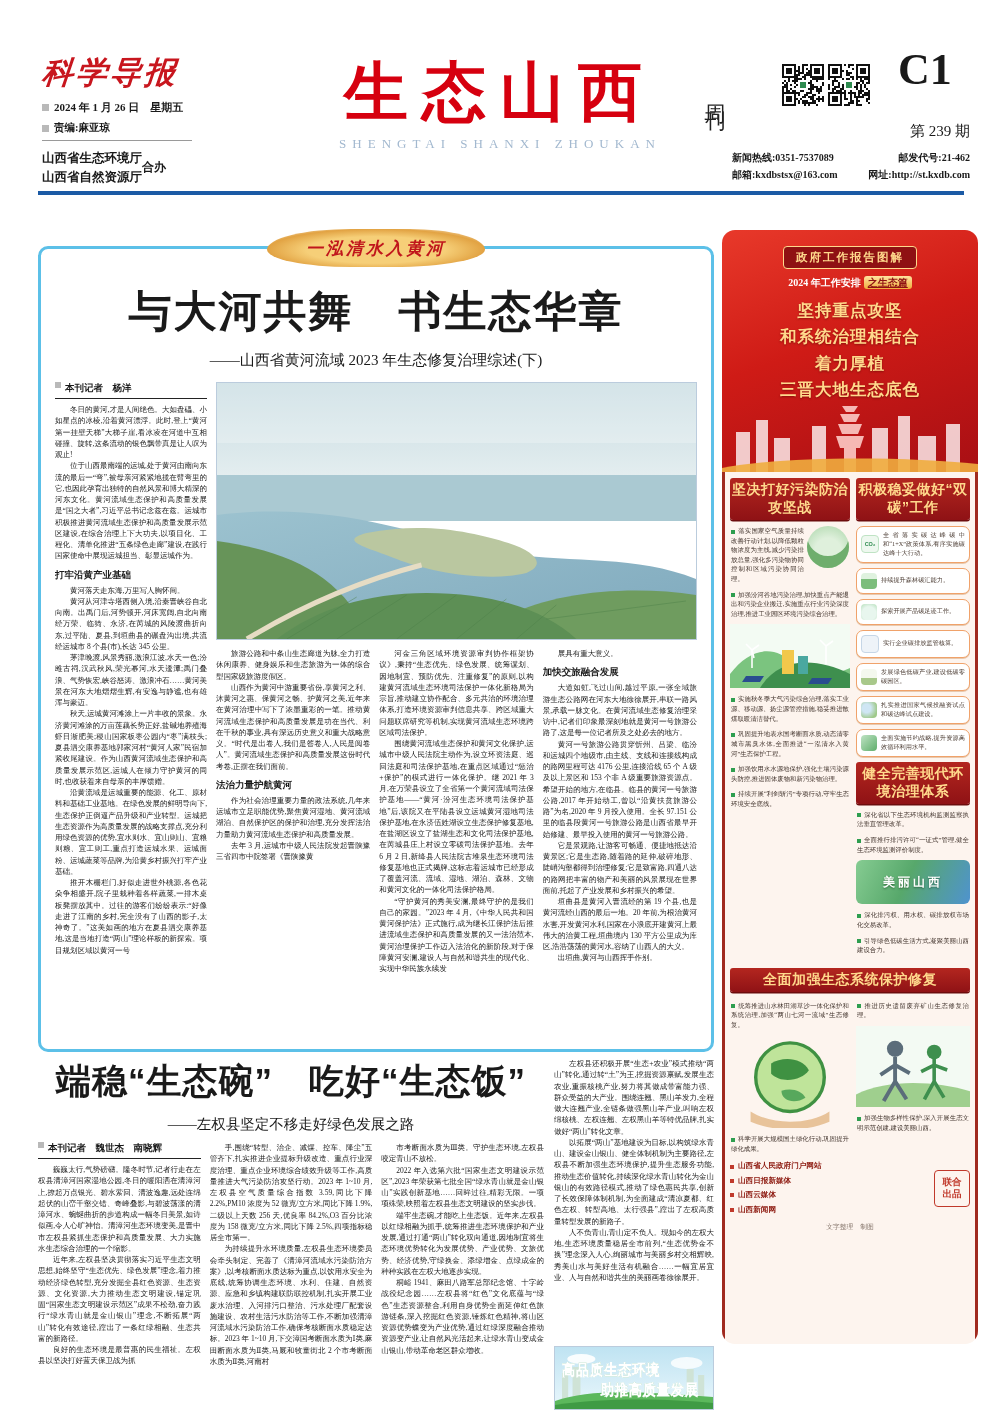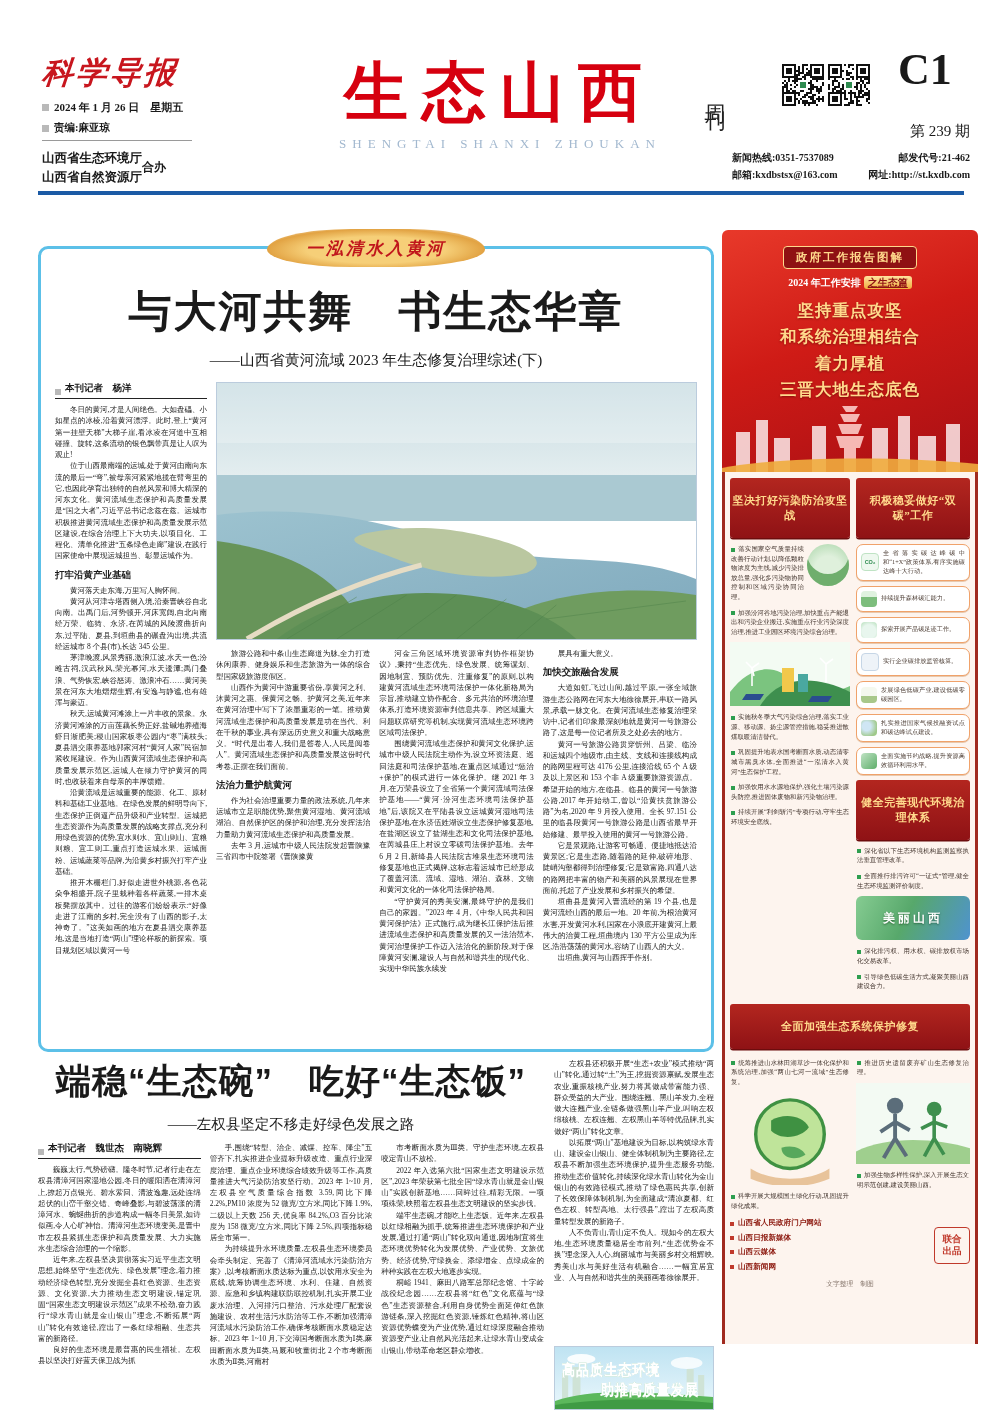--- a/index.html
+++ b/index.html
@@ -37,21 +37,21 @@
   .a1{position:absolute;left:38px;top:246px;width:676px;height:806px;border:3px solid #5cc0e8;
       border-radius:10px;box-sizing:border-box;padding:26px 14px 10px 14px;}
   .banner{position:absolute;left:50%;top:-20px;transform:translateX(-50%);width:218px;height:38px;
           background:radial-gradient(ellipse at 50% 55%,#f6cf78 45%,#e2a343 70%,rgba(226,163,67,0) 98%);
           border-radius:50% 45% 55% 50%/ 70% 70% 60% 60%;display:flex;align-items:center;justify-content:center;}
   .banner span{font-size:17px;font-weight:bold;font-style:italic;color:#c0161c;letter-spacing:3px;}
   .a1-title{margin-top:8px;text-align:center;font-size:43px;font-weight:900;letter-spacing:2px;
             font-family:"Liberation Sans","DejaVu Sans",sans-serif;}
   .a1-sub{text-align:center;font-size:15px;margin-top:10px;}
   .byline{font-size:9.5px;font-weight:bold;border-bottom:1.5px solid #222;padding-bottom:3px;
-          margin-bottom:5px;display:flex;align-items:flex-end;gap:4px;}
+          margin-bottom:5px;display:flex;align-items:flex-start;gap:4px;}
   .byline .sq{width:6px;height:6px;background:#b9b9b9;display:inline-block;}
   .a1-body{display:flex;gap:9px;margin-top:12px;height:648px;overflow:hidden;}
   .a1-col1{width:152px;overflow:hidden;}
   .a1-right{flex:1;display:flex;flex-direction:column;overflow:hidden;}
   .photo{height:256px;margin-bottom:8px;border:1px solid #bcd;}
   .a1-cols{display:flex;gap:9px;flex:1;overflow:hidden;}
   .a1-cols .col{flex:1;overflow:hidden;}
   .para{margin:0;text-indent:2em;font-size:7.5px;line-height:1.5;text-align:justify;}
   .sub-h{font-weight:bold;font-size:9.5px;margin:7px 0 3px;font-family:"Liberation Sans",sans-serif;}
 
@@ -60,38 +60,38 @@
   .a2-left{width:506px;display:flex;flex-direction:column;overflow:hidden;}
   .a2-title{font-size:35px;font-weight:900;text-align:center;letter-spacing:1px;
             font-family:"Liberation Sans","DejaVu Sans",sans-serif;}
   .a2-sub{font-size:14.5px;text-align:center;margin:10px 0 8px;}
   .a2-cols{display:flex;gap:9px;flex:1;overflow:hidden;}
   .a2-cols .col{flex:1;overflow:hidden;}
   .a2-right{width:160px;display:flex;flex-direction:column;overflow:hidden;}
   .banner2{margin-top:6px;height:62px;border:1px solid #bcd;}
 
   
-  .sidebar{position:absolute;left:722px;top:230px;width:256px;height:1114px;overflow:hidden;}
+  .sidebar{position:absolute;left:722px;top:230px;width:256px;height:1114px;overflow:hidden;border-radius:13px;}
   .hero{height:242px;background:linear-gradient(160deg,#e8392a 0%,#cf1b16 45%,#a80f14 100%);
         border-radius:6px 6px 0 0;position:relative;text-align:center;overflow:hidden;}
   .hero-badge{display:inline-block;margin-top:16px;background:#8f1113;border:1px solid #ffd98c;
               color:#ffd98c;font-weight:bold;font-size:11.5px;padding:3px 12px;border-radius:4px;letter-spacing:2px;}
   .hero-sub{color:#fff;font-size:10px;margin-top:7px;font-weight:bold;}
   .hero-sub .tag{background:linear-gradient(#ffe3a0,#f0ad3e);color:#8f1113;padding:1px 4px;
                  border-radius:3px;margin-left:3px;text-decoration:underline;}
   .hero-title{color:#ffd98c;font-weight:900;font-size:16.5px;line-height:1.6;margin-top:8px;
               text-shadow:0 1px 2px rgba(60,0,0,.45);letter-spacing:1px;}
   .skyline{position:absolute;left:0;bottom:0;width:100%;height:74px;}
   .sb-body{background:#fdf4ee;border-left:3px solid #a02a1f;border-right:3px solid #a02a1f;
            padding:6px 5px 4px;box-sizing:border-box;height:872px;overflow:hidden;}
   .sb-grid{display:flex;gap:6px;}
   .sb-colL{width:120px;overflow:hidden;} .sb-colR{flex:1;overflow:hidden;}
-  .ribbon{background:linear-gradient(#b3261f,#8f1215);color:#ffd98c;font-weight:bold;font-size:11px;
-          text-align:center;padding:15px 2px;border-radius:3px;box-shadow:0 1.5px 0 #6d0c0d;
-          font-family:Liberation Serif, serif;letter-spacing:.5px;}
+  .ribbon{background:linear-gradient(#b3261f,#8f1215);color:#ffd98c;font-weight:bold;font-size:14px;
+          text-align:center;padding:3px 2px;border-radius:3px;box-shadow:0 1.5px 0 #6d0c0d;
+          font-family:Liberation Sans, sans-serif;letter-spacing:.5px;}
   .ribbon-wide{margin:7px 0 3px;}
   .it{font-size:6.4px;line-height:1.5;color:#41332c;text-align:justify;margin:6px 1px;}
   .it span:first-child::before{content:"";display:inline-block;width:4px;height:4px;background:#2e9e4f;
           margin-right:3px;vertical-align:middle;}
   .it-side{display:flex;gap:3px;align-items:flex-start;}
   .mini{flex:0 0 42px;height:42px;border-radius:50%;display:inline-block;}
   .mini-city{background:radial-gradient(circle at 50% 60%,#dff0dc 40%,#bfe0bd 75%,#9fcf9e);box-shadow:inset 0 -12px 0 #6fae6d;}
   .illu{margin:5px 0;}
   .illu svg{display:block;width:100%;}
   .card{background:#fff;border:1px solid #f0a26a;border-radius:7px;padding:4px 4px;display:flex;

